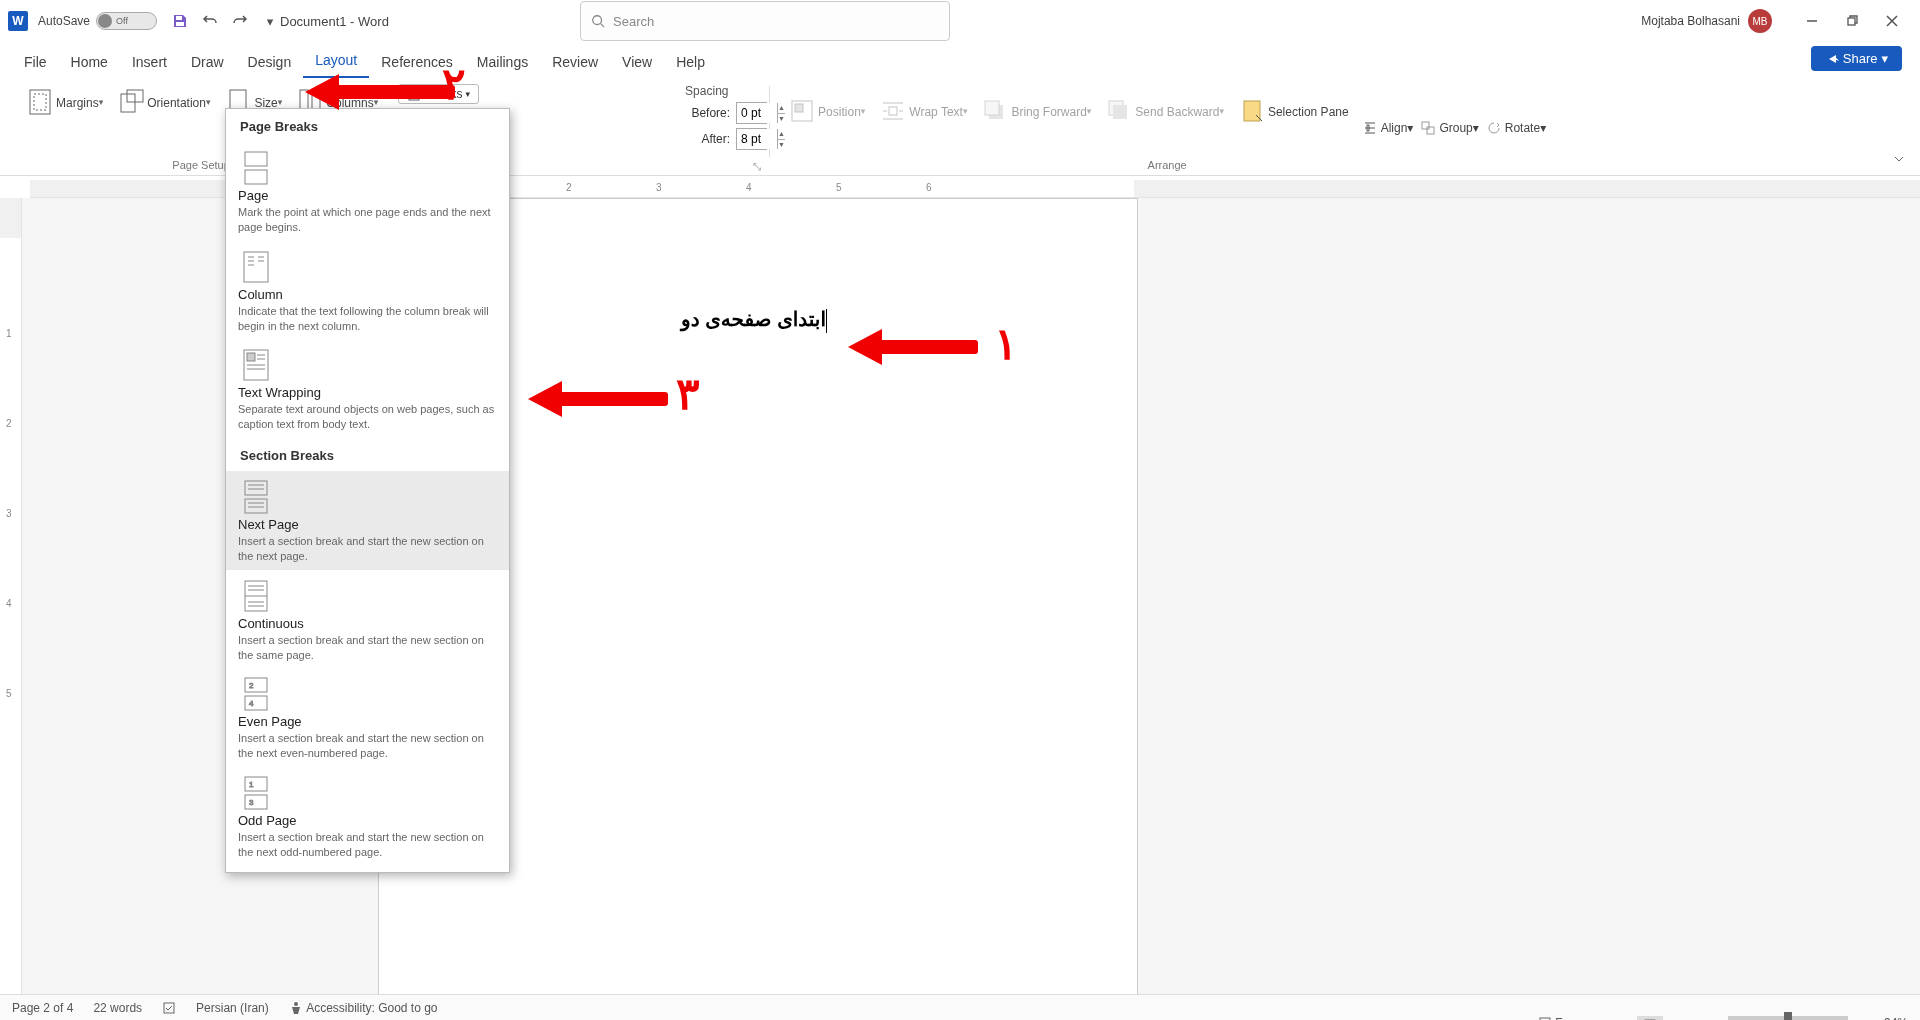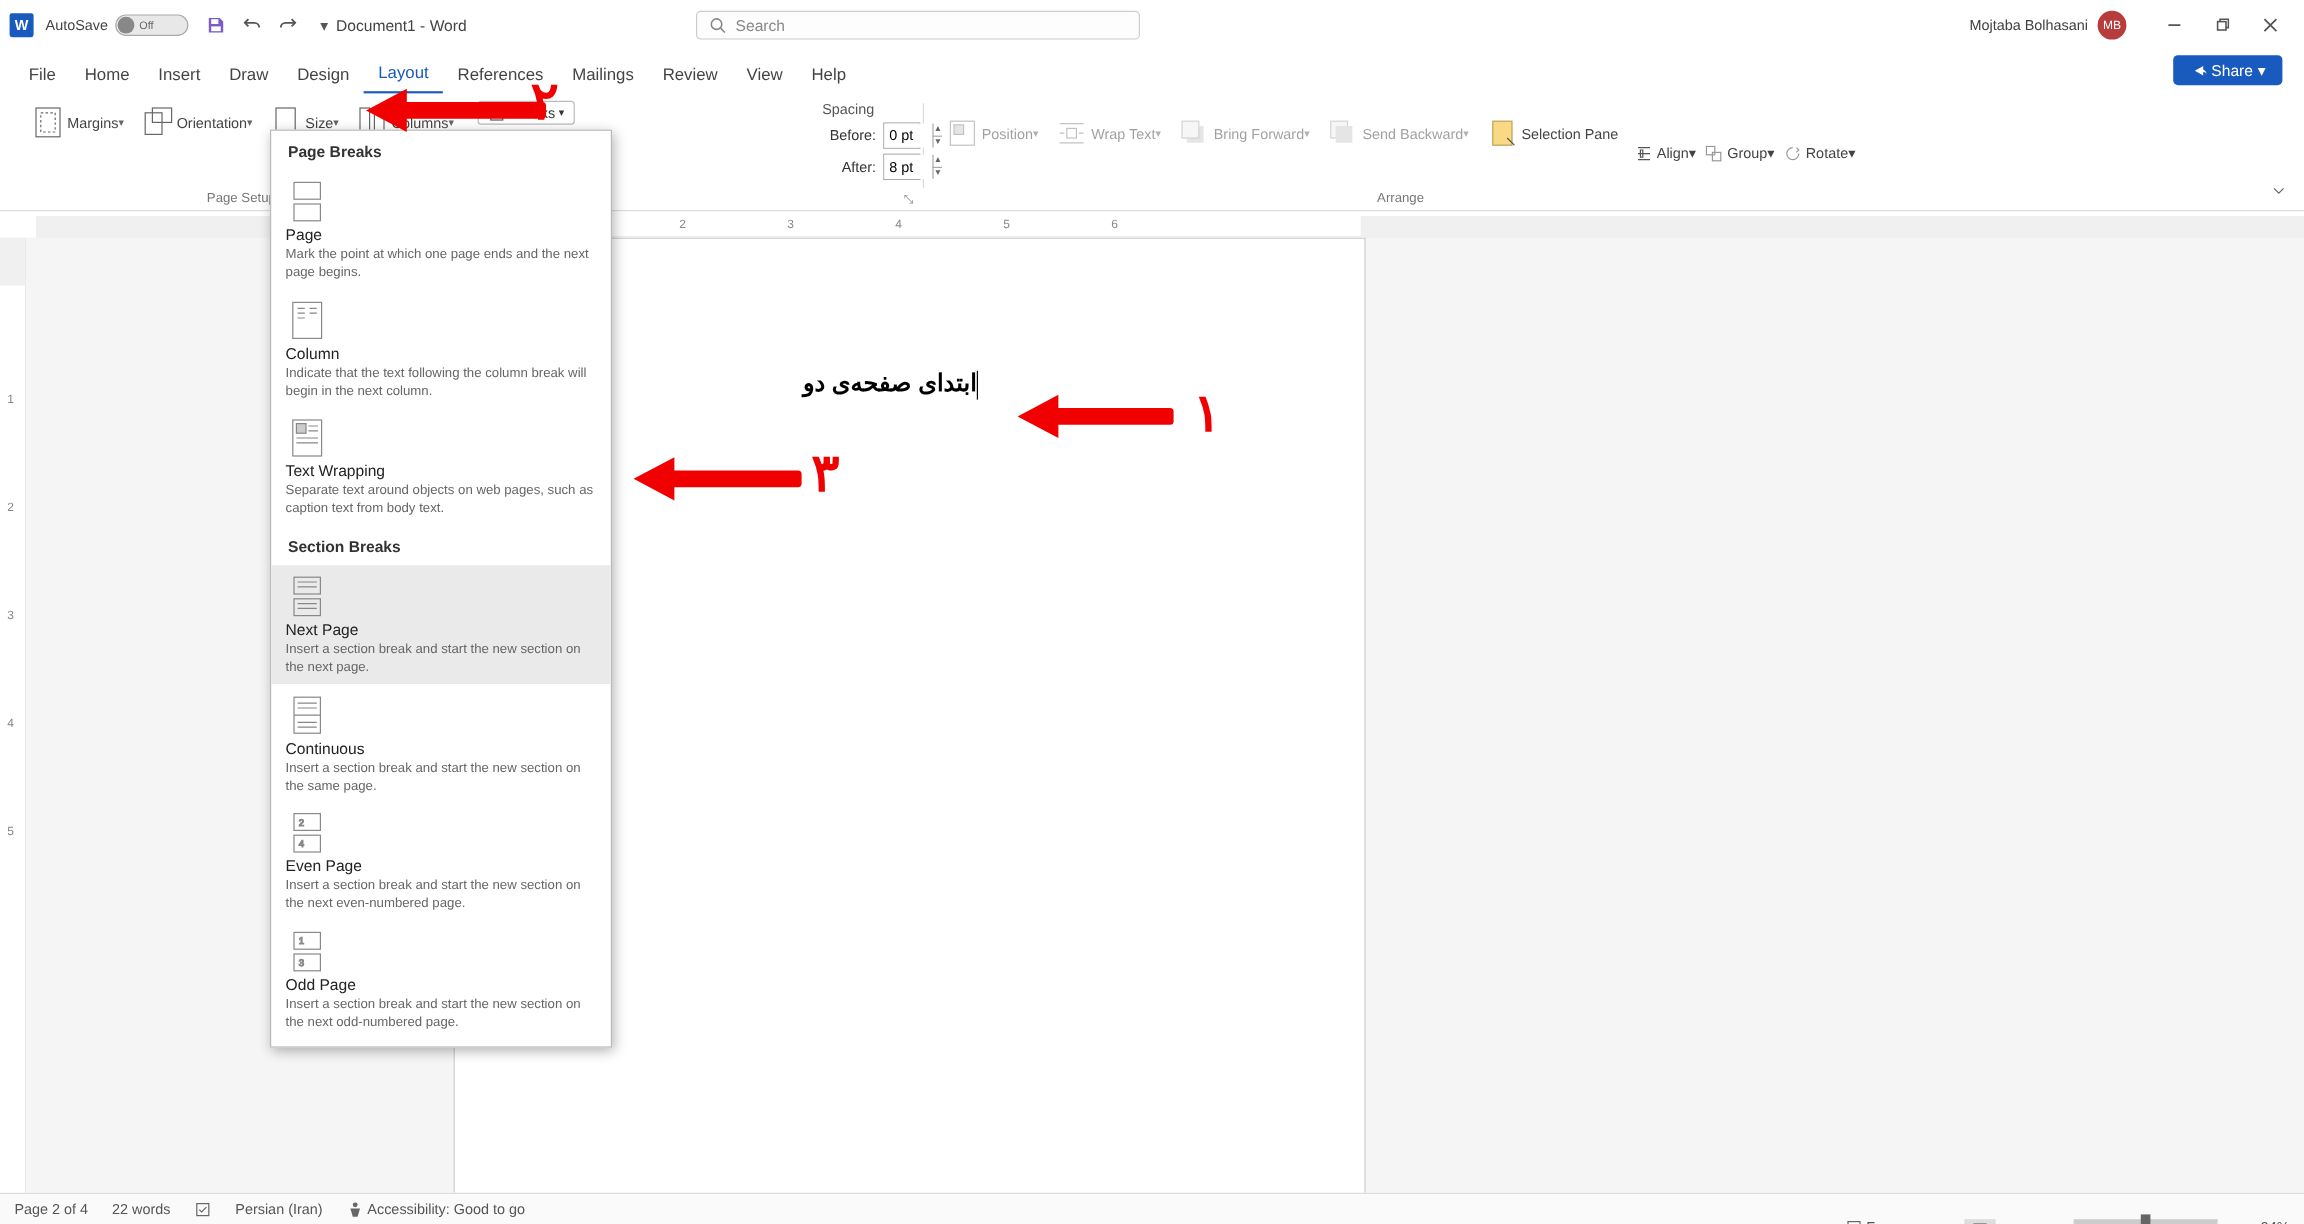--- a/index.html
+++ b/index.html
@@ -7,21 +7,21 @@
 
 
 .titlebar { height:42px; background:#fff; display:flex; align-items:center; padding:0 8px; position:relative; }
 .win-logo { width:20px; height:20px; background:#185abd; color:#fff; display:flex; align-items:center; justify-content:center; font-weight:bold; font-size:12px; border-radius:2px; margin-right:10px; }
 .autosave-lbl { font-size:12px; color:#444; margin-right:6px; }
 .autosave-toggle { width:61px; height:18px; border:1px solid #aaa; border-radius:10px; display:flex; align-items:center; padding:1px; background:#e8e8e8; margin-right:8px; }
 .autosave-toggle .knob { width:14px; height:14px; border-radius:50%; background:#888; }
 .autosave-toggle .off { font-size:9px; color:#666; margin-left:4px; }
 .qat-icon { width:22px; height:22px; display:flex; align-items:center; justify-content:center; margin:0 4px; color:#555; }
 .title-center { position:absolute; left:280px; font-size:13px; color:#444; }
-.search-box { position:absolute; left:580px; width:370px; height:24px; border:1px solid #ccc; border-radius:4px; display:flex; align-items:center; padding:0 10px; background:#fdfdfd; color:#888; }
+.search-box { position:absolute; left:580px; width:370px; height:40px; border:1px solid #ccc; border-radius:4px; display:flex; align-items:center; padding:0 10px; background:#fdfdfd; color:#888; }
 .search-box svg { margin-right:8px; }
 .user-area { margin-left:auto; display:flex; align-items:center; }
 .user-name { font-size:12px; color:#404040; margin-right:8px; }
 .user-avatar { width:24px; height:24px; border-radius:50%; background:#b83c3c; color:#fff; font-size:10px; display:flex; align-items:center; justify-content:center; margin-right:20px; }
 .win-btn { width:40px; height:30px; display:flex; align-items:center; justify-content:center; color:#555; }
 
 
 .tabs { height:36px; display:flex; align-items:flex-end; padding:0 12px; position:relative; }
 .tab { padding:8px 12px; font-size:14px; color:#444; cursor:pointer; }
 .tab.active { color:#185abd; border-bottom:2px solid #185abd; }
@@ -73,21 +73,21 @@
 .ruler-h .shade2 { position:absolute; left:1104px; right:0; top:0; bottom:0; background:#f0f0f0;}
 .ruler-marks { position:absolute; left:356px; top:0; height:100%; font-size:10px; color:#888; }
 .ruler-marks span { position:absolute; top:2px; }
 .ruler-v { position:absolute; top:198px; left:0; width:22px; bottom:26px; background:#fff; border-right:1px solid #e4e4e4; }
 .ruler-v .shade { position:absolute; top:0; height:40px; left:0; right:0; background:#f0f0f0; }
 .ruler-v-marks { position:absolute; top:40px; width:100%; font-size:10px; color:#888; }
 .ruler-v-marks span { position:absolute; left:6px; }
 
 .doc-area { position:absolute; top:198px; left:22px; right:0; bottom:26px; background:#f5f5f5; overflow:hidden; }
 .page { position:absolute; top:0; left:356px; width:760px; min-height:900px; background:#fff; border:1px solid #ccc; }
-.page-content { direction:rtl; font-family:Tahoma,sans-serif; font-weight:bold; font-size:20px; color:#000; position:absolute; top:108px; right:320px; }
+.page-content { direction:rtl; font-family:Tahoma,sans-serif; font-weight:bold; font-size:20px; color:#000; position:absolute; top:108px; right:308px; }
 .cursor-caret { display:inline-block; width:1px; height:24px; background:#000; vertical-align:middle; margin-right:2px; }
 
 
 .arrow-ann { position:absolute; z-index:200; }
 .arrow-body { background:#f00000; height:14px; border-radius:3px; }
 .arrow-head { width:0; height:0; border-top:18px solid transparent; border-bottom:18px solid transparent; border-right:34px solid #f00000; position:absolute; left:-30px; top:-11px; }
 .ann-label { font-family:Tahoma; font-weight:bold; font-size:44px; color:#f00000; position:absolute; }
 
 
 .statusbar { position:absolute; bottom:0; left:0; right:0; height:26px; background:#fafafa; border-top:1px solid #ddd; display:flex; align-items:center; font-size:12px; color:#555; padding:0 12px; }

